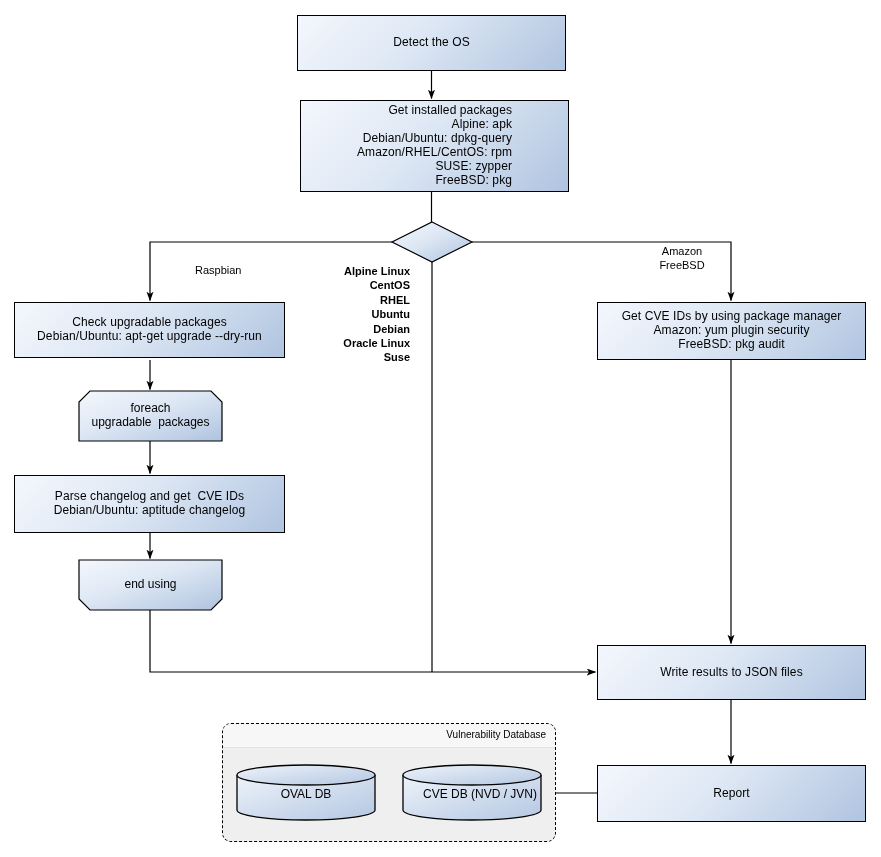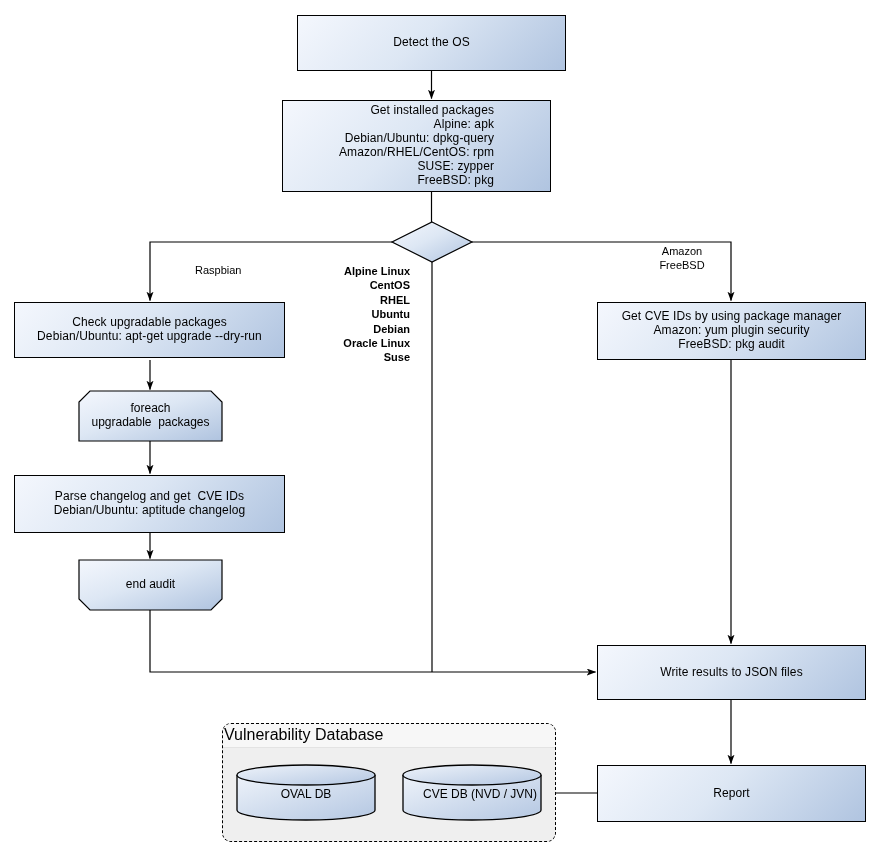--- a/index.html
+++ b/index.html
@@ -50,23 +50,23 @@
     border-radius:9px;
   }
   .cluster-titlebar {
     position:absolute; left:0; top:0; right:0; height:24px;
     background:#f7f7f7;
     border-radius:8px 8px 0 0;
     border-bottom:1px solid #e3e3e3;
   }
   .cluster-title {
     position:absolute;
-    left:224px; top:726px; width:331px;
-    padding-right:3px;
-    font-size:16px; line-height:18px;
+    left:218px; top:726px; width:331px;
+    text-align:right; padding-right:3px;
+    font-size:10px; line-height:18px;
     z-index:3;
   }
 </style>
 </head>
 <body>
 
 <div class="layer under">
   <div class="cluster">
     <div class="cluster-titlebar"></div>
   </div>
@@ -117,21 +117,21 @@
   <g>
     <path d="M403 775 v35 a69 10 0 0 0 138 0 v-35" fill="url(#gradCyl)" stroke="#000" stroke-width="1.3"></path>
     <ellipse cx="472" cy="775" rx="69" ry="10" fill="url(#gradCyl)" stroke="#000" stroke-width="1.3"></ellipse>
   </g>
 </svg>
 
 <div class="layer labels">
 
   <div class="node" style="left:297px; top:15px; width:269px; height:56px;">Detect the OS</div>
 
-  <div class="node" style="left:282px; top:100px; width:269px; height:92px;">
+  <div class="node" style="left:300px; top:100px; width:269px; height:92px;">
     <span class="ta-r">Get installed packages
 Alpine: apk
 Debian/Ubuntu: dpkg-query
 Amazon/RHEL/CentOS: rpm
 SUSE: zypper
 FreeBSD: pkg</span>
   </div>
 
   <div class="edge-label" style="left:195px; top:263px;">Raspbian</div>
 
@@ -148,21 +148,21 @@
 
   <div class="node" style="left:14px; top:302px; width:271px; height:56px;">Check upgradable packages
 Debian/Ubuntu: apt-get upgrade --dry-run</div>
 
   <div class="shape-label" style="left:79px; top:391px; width:143px; height:50px;">foreach
 upgradable  packages</div>
 
   <div class="node" style="left:14px; top:475px; width:271px; height:58px;">Parse changelog and get  CVE IDs
 Debian/Ubuntu: aptitude changelog</div>
 
-  <div class="shape-label" style="left:79px; top:560px; width:143px; height:50px;">end audit</div>
+  <div class="shape-label" style="left:79px; top:560px; width:143px; height:50px;">end using</div>
 
   <div class="node" style="left:597px; top:302px; width:269px; height:58px;">Get CVE IDs by using package manager
 Amazon: yum plugin security
 FreeBSD: pkg audit</div>
 
   <div class="node" style="left:597px; top:765px; width:269px; height:57px;">Report</div>
 
   <div class="node" style="left:597px; top:645px; width:269px; height:55px;">Write results to JSON files</div>
 
   <div class="cluster-title">Vulnerability Database</div>

